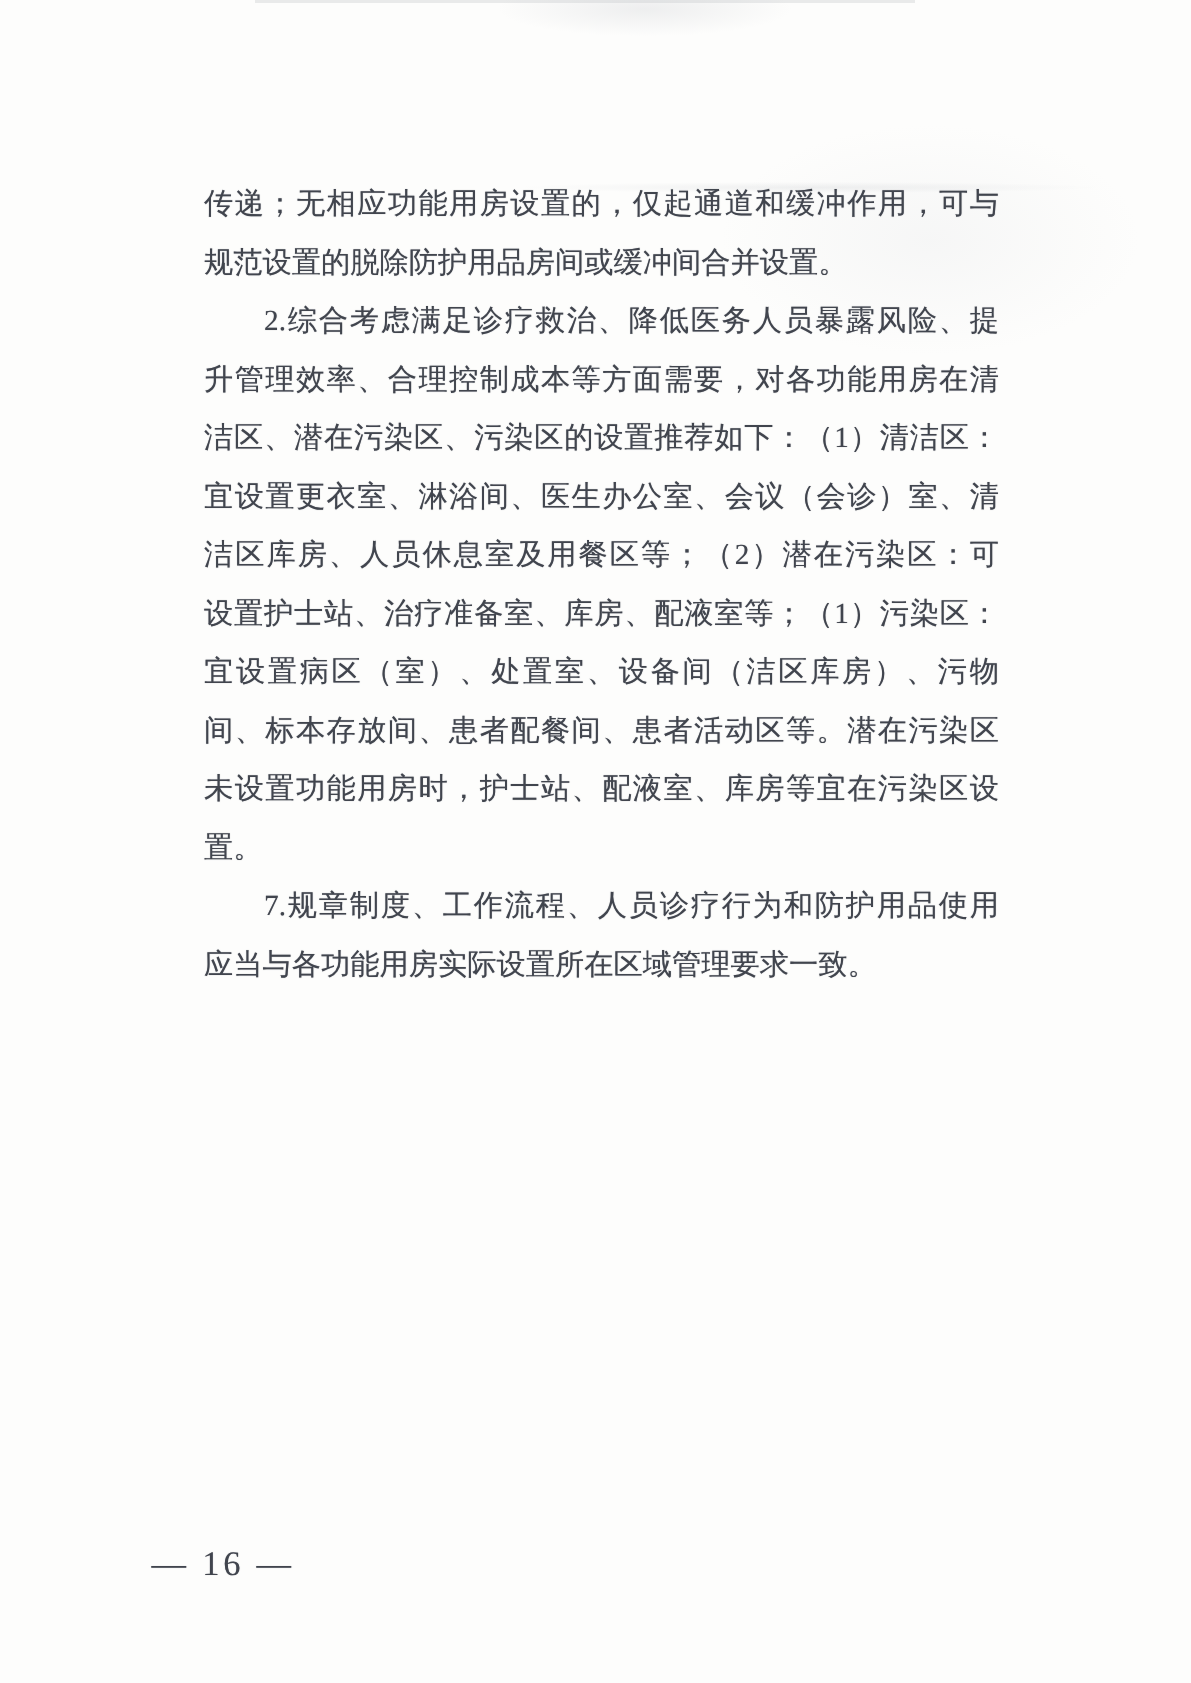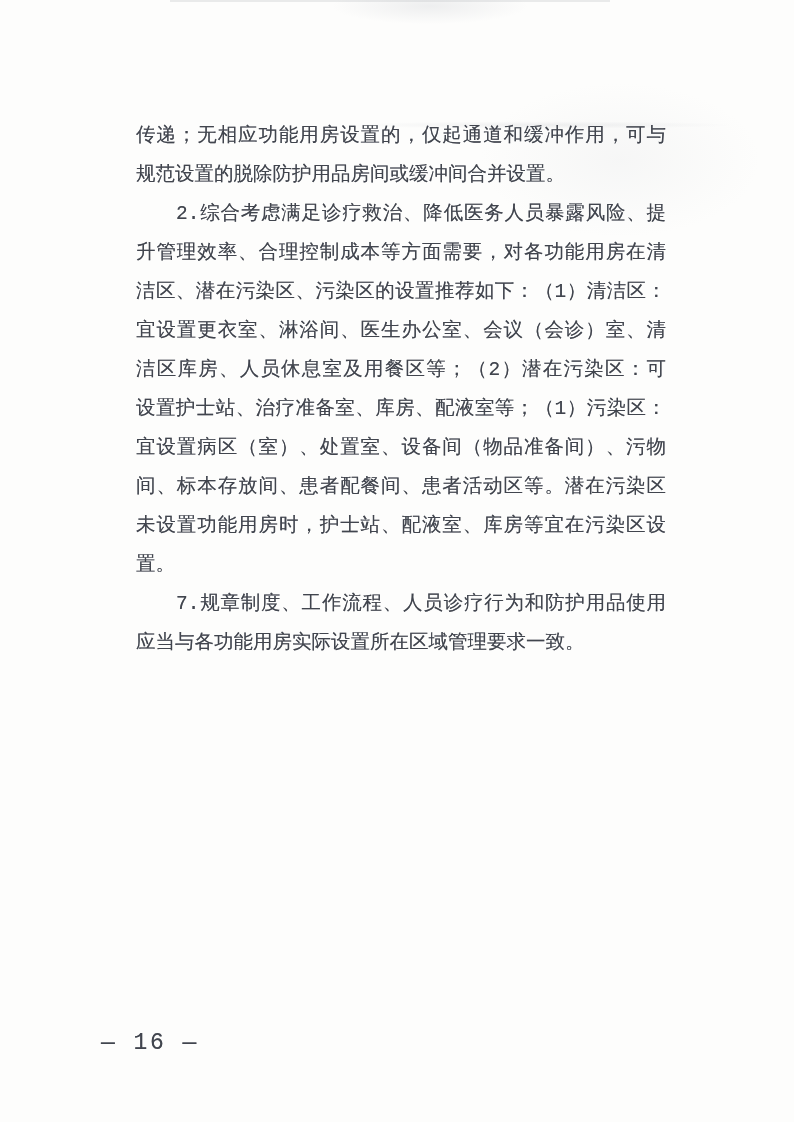--- a/index.html
+++ b/index.html
@@ -5,21 +5,21 @@
   html, body {
     margin: 0;
     padding: 0;
     background: #ffffff;
   }
   .sheet {
     position: relative;
     width: 794px;
     height: 1122px;
     overflow: hidden;
-    font-family: Liberation Mono, monospace;
+    font-family: Liberation Serif, serif;
     background:
       radial-gradient(ellipse 140px 26px at 430px 6px, rgba(198,200,205,0.28), rgba(198,200,205,0) 70%),
       radial-gradient(ellipse 260px 5px at 540px 125px, rgba(188,191,196,0.22), rgba(188,191,196,0) 75%),
       radial-gradient(ellipse 200px 110px at 620px 160px, rgba(210,212,216,0.16), rgba(210,212,216,0) 70%),
       linear-gradient(var(--paper, #fdfdfc), var(--paper, #fdfdfc));
   }
   .scan-edge {
     position: absolute;
     top: 0;
     left: 170px;
@@ -65,21 +65,21 @@
   <div class="scan-edge"></div>
   <div class="text-block" id="text-block">
       <div class="line fill">传递；无相应功能用房设置的，仅起通道和缓冲作用，可与</div>
       <div class="line">规范设置的脱除防护用品房间或缓冲间合并设置。</div>
       <div class="line indent fill">2.综合考虑满足诊疗救治、降低医务人员暴露风险、提</div>
       <div class="line fill">升管理效率、合理控制成本等方面需要，对各功能用房在清</div>
       <div class="line fill">洁区、潜在污染区、污染区的设置推荐如下：（1）清洁区：</div>
       <div class="line fill">宜设置更衣室、淋浴间、医生办公室、会议（会诊）室、清</div>
       <div class="line fill">洁区库房、人员休息室及用餐区等；（2）潜在污染区：可</div>
       <div class="line fill">设置护士站、治疗准备室、库房、配液室等；（1）污染区：</div>
-      <div class="line fill">宜设置病区（室）、处置室、设备间（物品准备间）、污物</div>
+      <div class="line fill">宜设置病区（室）、处置室、设备间（洁区库房）、污物</div>
       <div class="line fill">间、标本存放间、患者配餐间、患者活动区等。潜在污染区</div>
       <div class="line fill">未设置功能用房时，护士站、配液室、库房等宜在污染区设</div>
       <div class="line">置。</div>
       <div class="line indent fill">7.规章制度、工作流程、人员诊疗行为和防护用品使用</div>
       <div class="line">应当与各功能用房实际设置所在区域管理要求一致。</div>
     </div>
   <div class="page-number">— 16 —</div>
 </div>
 
 </body></html>

